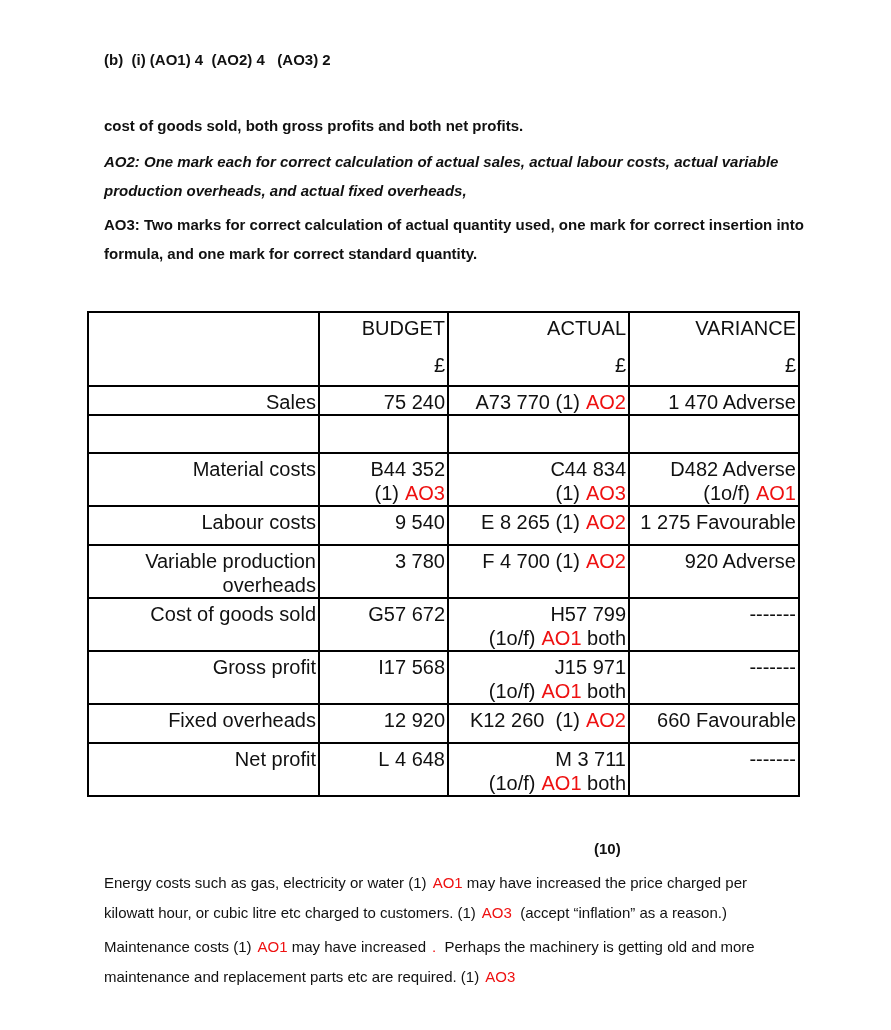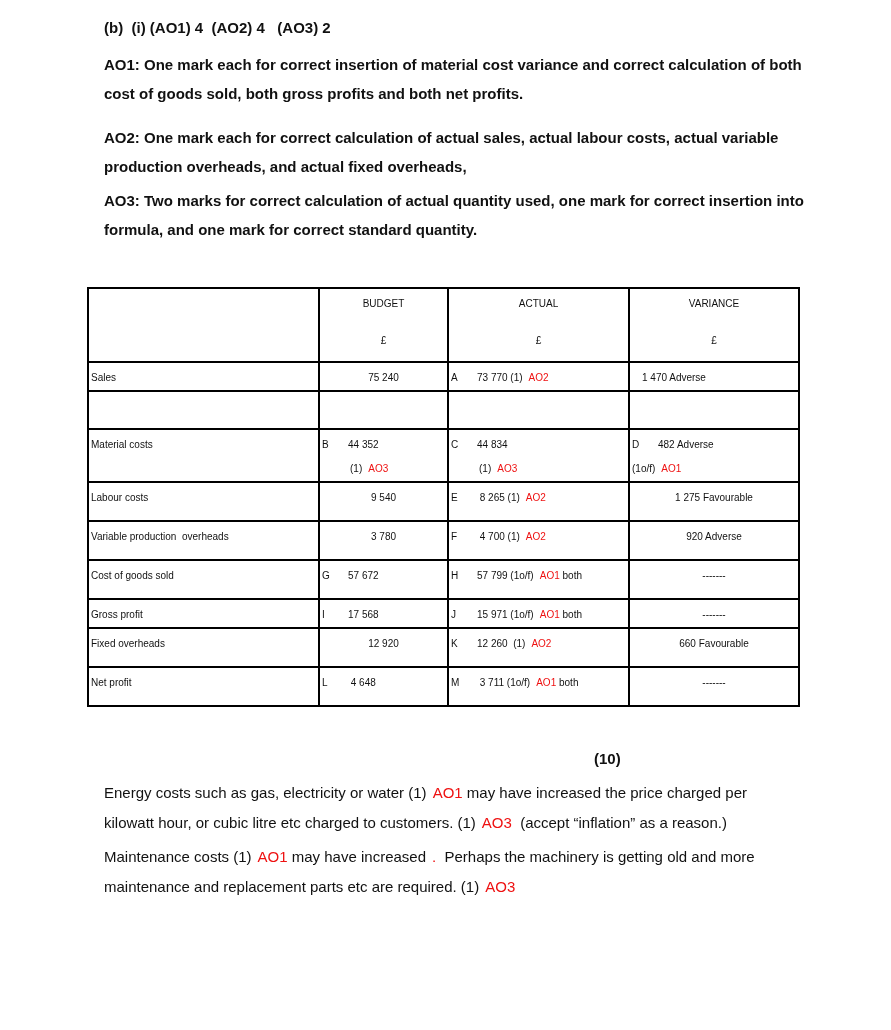--- a/index.html
+++ b/index.html
@@ -7,34 +7,34 @@
   html,body { margin:0; padding:0; }
   body {
     width:891px; height:1030px; background:#ffffff;
     font-family:"Liberation Sans", sans-serif;
     color:var(--ink);
   }
   .content { padding-left:87px; padding-right:34px; }
   .para { margin-left:17px; font-size:15px; white-space:pre-wrap; }
   .bold { font-weight:bold; }
   .note { line-height:29px; }
-  #b-heading { padding-top:17px; line-height:22px; }
+  #b-heading { padding-top:17px; line-height:22px;margin-top:32px; }
   #ao1-note { margin-top:11px; }
-  #ao2-note { margin-top:15px; }
+  #ao2-note { margin-top:7px;font-style:italic; }
   #ao3-note { margin-top:5px; }
   .red { color:var(--red);padding-left:6px; }
 
   table.vtable {
     border-collapse:collapse; table-layout:fixed;
     margin-top:43px;
   }
   table.vtable td {
     border:2px solid #000; vertical-align:top;
-    padding:3px 2px 0 2px; font-size:10px; line-height:24px;
-    overflow:hidden; white-space:pre-wrap;
+    padding:3px 2px 0 2px; font-size:20px; line-height:24px;
+    overflow:hidden; white-space:pre-wrap;text-align:right;
   }
   table.vtable td div { white-space:pre-wrap; }
   td.center { text-align:center; }
   .letter { display:inline-block; width:26px; }
   .hdr .pound { margin-top:13px; }
   .row-header td { height:74px; }
   .row-sales td { height:26px; }
   .row-spacer td { height:38px; }
   .row-material td { height:49px; }
   .row-labour td, .row-varprod td, .row-cogs td, .row-fixed td, .row-net td { height:39px; }
@@ -46,21 +46,21 @@
   #c-energy { margin-top:8px; line-height:30px; }
   #c-maintenance { margin-top:4px; line-height:30px; }
 </style>
 </head>
 <body>
 
 <div class="content">
 
   <div id="b-heading" class="para bold">(b)  (i) (AO1) 4  (AO2) 4   (AO3) 2</div>
 
-  <div id="ao1-note" class="para bold note"><span>AO1: One mark each for correct insertion of material cost variance and correct calculation of both</span><br><span>cost of goods sold, both gross profits and both net profits.</span></div>
+  <div id="ao1-note" class="para bold note"><br><span>cost of goods sold, both gross profits and both net profits.</span></div>
 
   <div id="ao2-note" class="para bold note"><span>AO2: One mark each for correct calculation of actual sales, actual labour costs, actual variable</span><br><span>production overheads, and actual fixed overheads,</span></div>
 
   <div id="ao3-note" class="para bold note"><span>AO3: Two marks for correct calculation of actual quantity used, one mark for correct insertion into</span><br><span>formula, and one mark for correct standard quantity.</span></div>
 
   <table class="vtable">
       <colgroup>
         <col style="width: 231px;">
         <col style="width: 129px;">
         <col style="width: 181px;">

